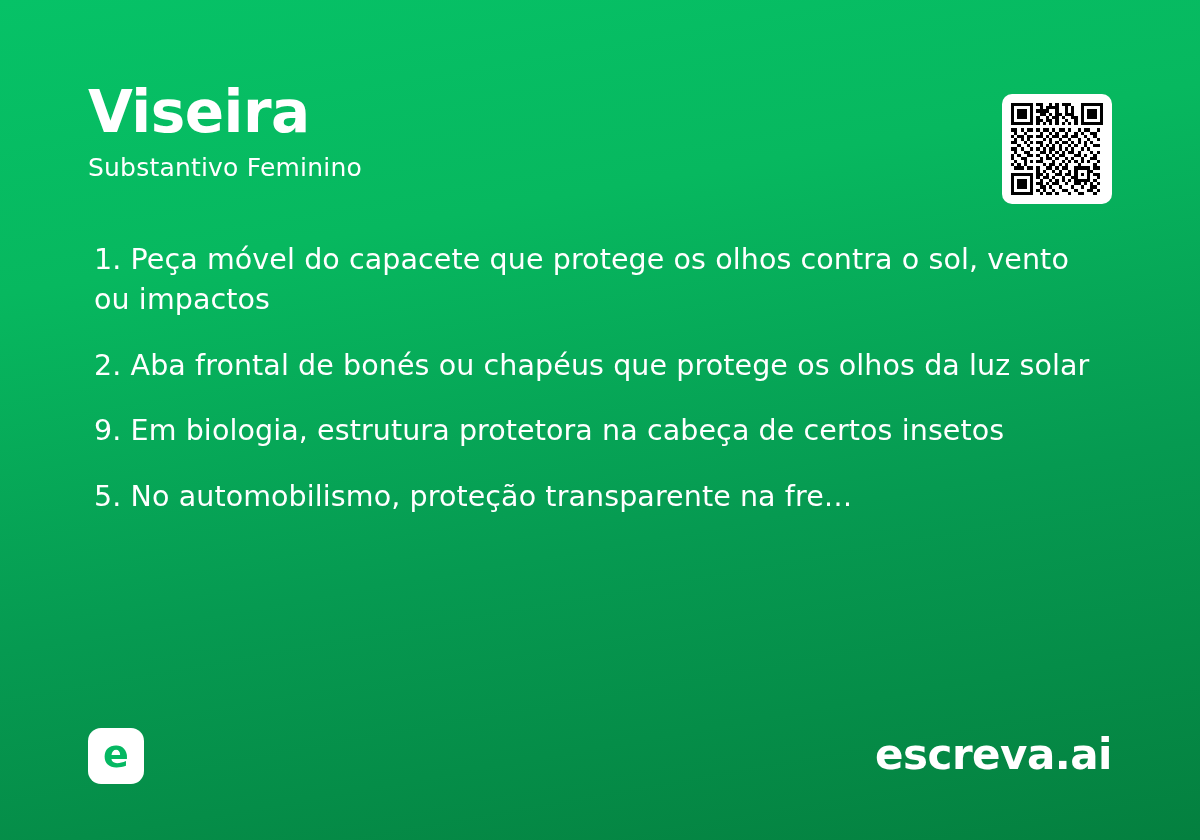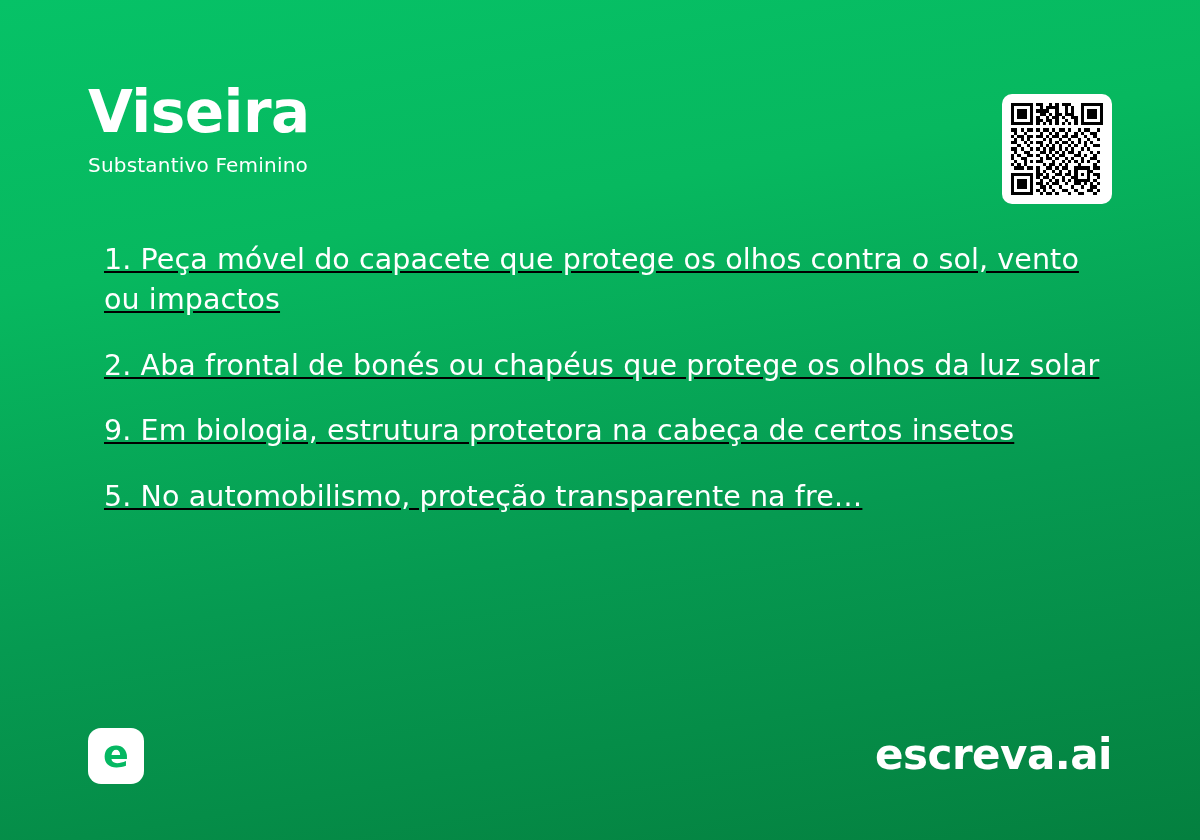--- a/index.html
+++ b/index.html
@@ -33,21 +33,21 @@
   }
   .word {
     font-size: 58px;
     font-weight: 700;
     color: #ffffff;
     letter-spacing: -0.5px;
     line-height: 1.05;
     margin: 0;
   }
   .pos {
-    font-size: 20px;
+    font-size: 25px;
     font-weight: 400;
     color: #ffffff;
     margin-top: 10px;
     letter-spacing: 0.2px;
   }
 
   
   .qr-wrap {
     position: absolute;
     right: 88px;
@@ -61,24 +61,23 @@
   }
   .qr {
     width: 100%;
     height: 100%;
     display: block;
   }
 
   
   .definitions {
     position: absolute;
-    left: 104px;
+    left: 94px;
     top: 240px;
     width: 1010px;
-    text-decoration: underline;
   }
   .definition {
     color: #ffffff;
     font-size: 28.5px;
     line-height: 1.42;
     margin-bottom: 25px;
     letter-spacing: 0.1px;
     font-weight: 400;
   }
   .definition:last-child { margin-bottom: 12px; }

